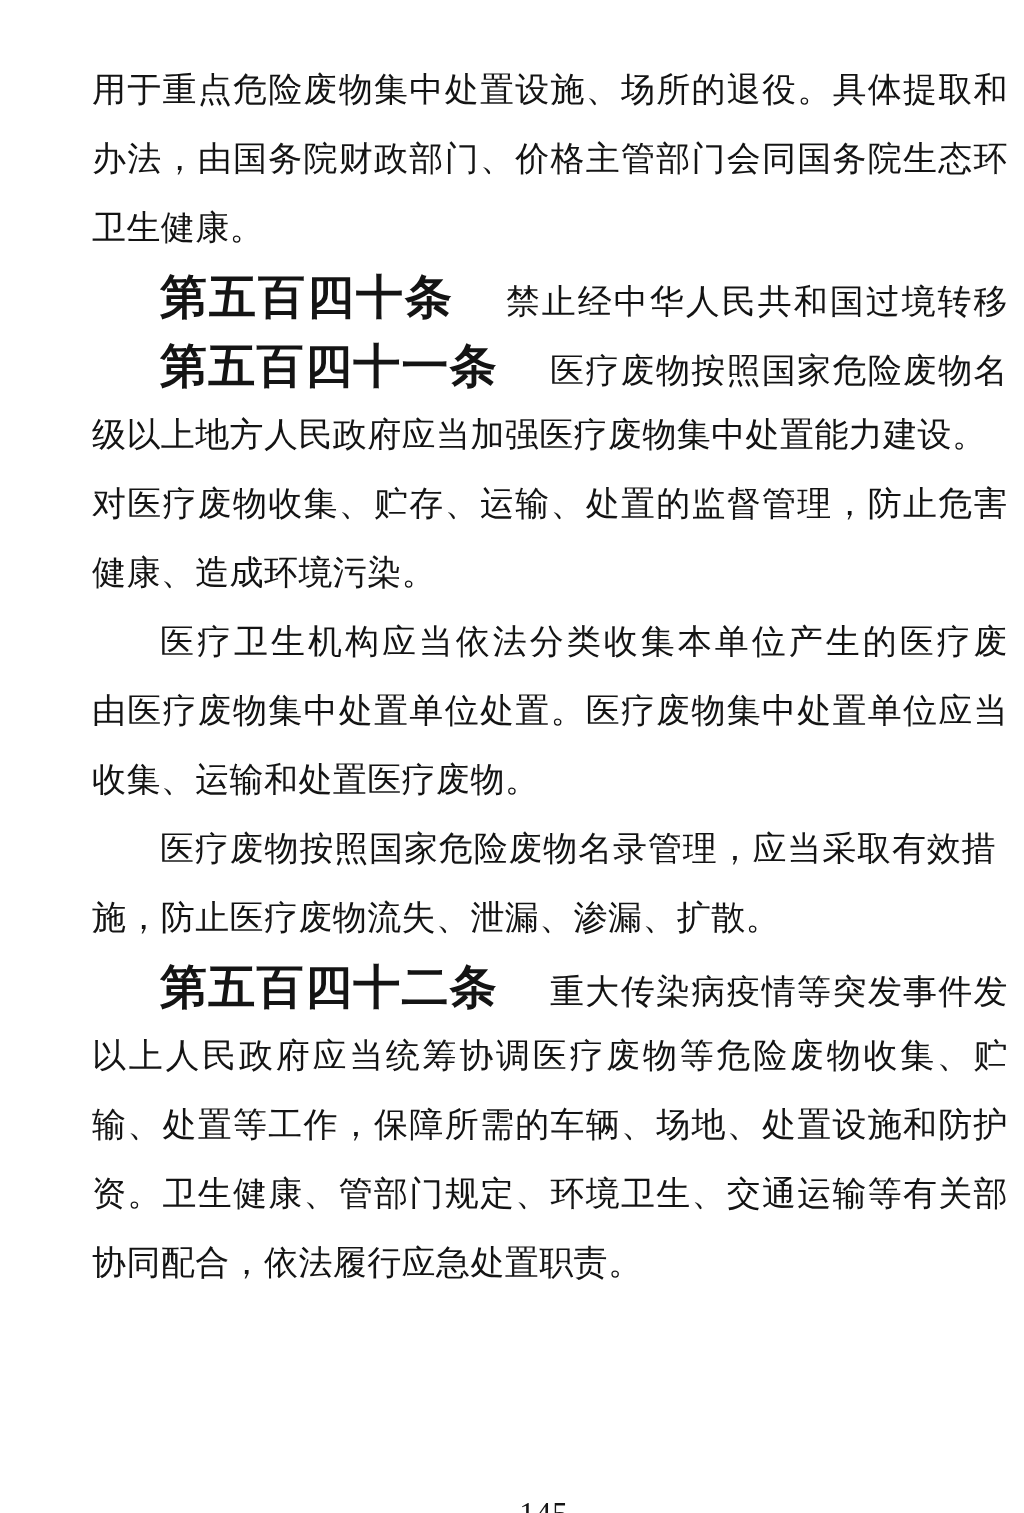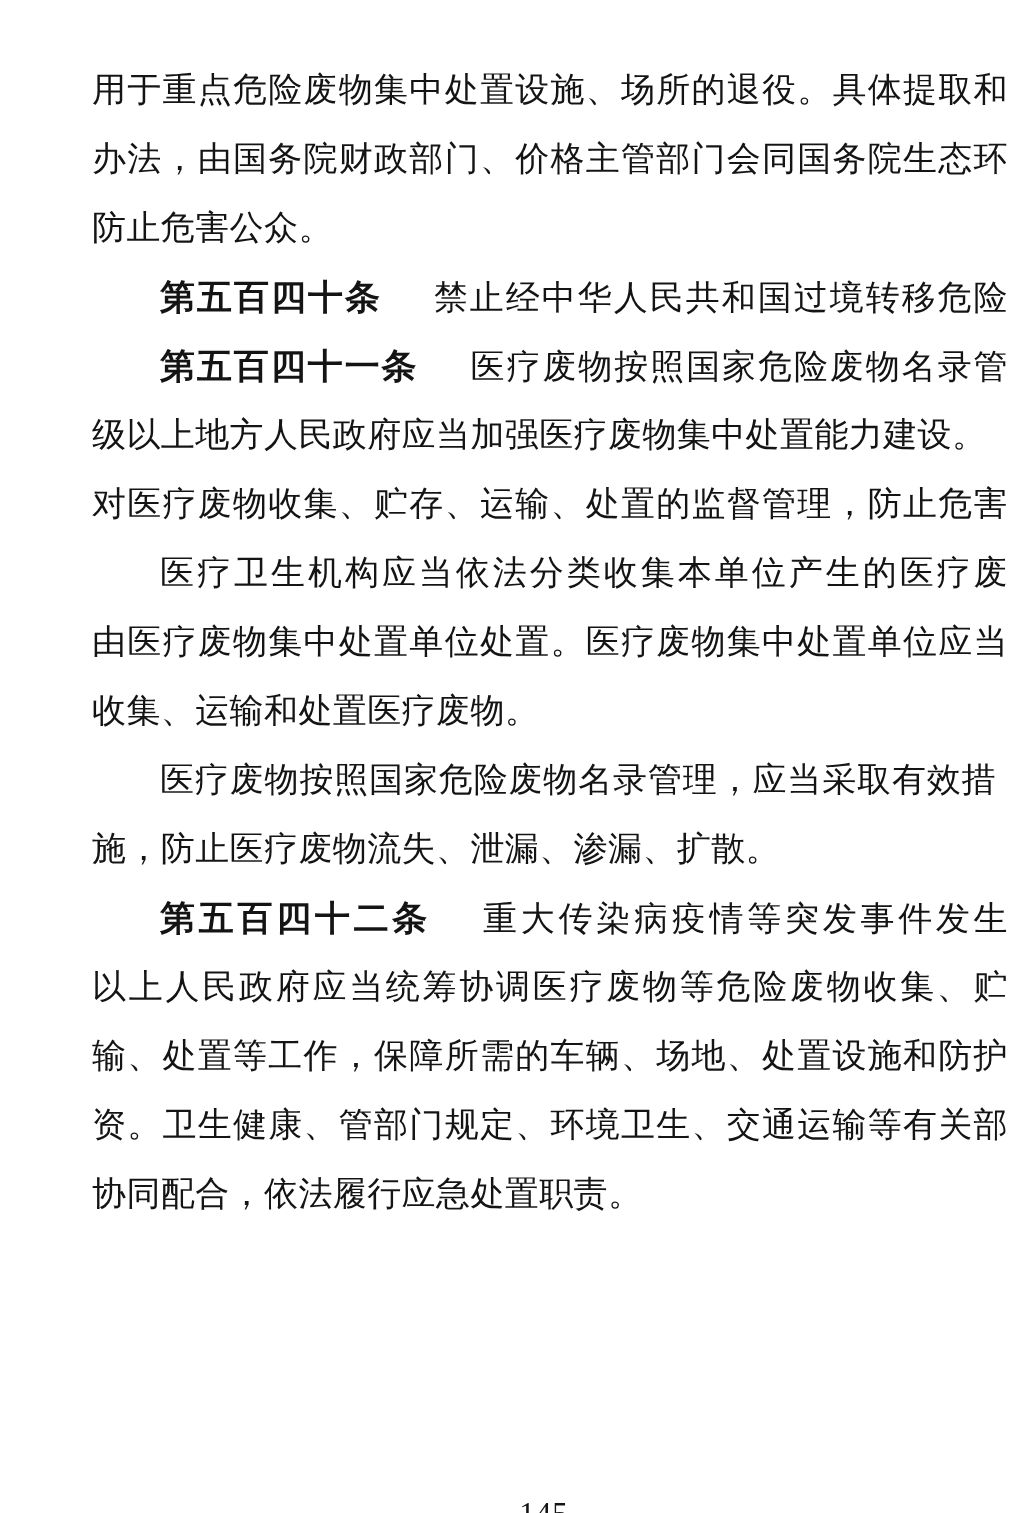--- a/index.html
+++ b/index.html
@@ -35,21 +35,21 @@
   .line.justify {
     text-align: justify;
     text-align-last: justify;
   }
   .line.indent {
     text-indent: 68px;
   }
   .article-no {
     font-family: "Liberation Sans", sans-serif;
     font-weight: 700;
-    font-size: 35px;
+    font-size: 47px;
     margin-right: 32px;
   }
   .page-number {
     position: absolute;
     top: 1452px;
     left: 0;
     width: 1024px;
     height: 44px;
     line-height: 44px;
     text-align: center;
@@ -59,25 +59,26 @@
     font-family: "Liberation Serif", serif;
   }
 </style>
 </head>
 <body>
 
 <div class="page">
   <div class="text-block">
       <div class="line justify"><span>用于重点危险废物集中处置设施、场所的退役。具体提取和管理</span></div>
       <div class="line justify"><span>办法，由国务院财政部门、价格主管部门会同国务院生态环境主</span></div>
-      <div class="line"><span>防止危害公众。</span></div>
+      <div class="line"><span>卫生健康。</span></div>
       <div class="line indent justify"><span class="article-no">第五百四十条</span><span>禁止经中华人民共和国过境转移危险废物。</span></div>
       <div class="line indent justify"><span class="article-no">第五百四十一条</span><span>医疗废物按照国家危险废物名录管理。县</span></div>
       <div class="line"><span>级以上地方人民政府应当加强医疗废物集中处置能力建设。</span></div>
       <div class="line justify"><span>对医疗废物收集、贮存、运输、处置的监督管理，防止危害公众</span></div>
+      <div class="line"><span>健康、造成环境污染。</span></div>
       <div class="line indent justify"><span>医疗卫生机构应当依法分类收集本单位产生的医疗废物，交</span></div>
       <div class="line justify"><span>由医疗废物集中处置单位处置。医疗废物集中处置单位应当及时</span></div>
       <div class="line"><span>收集、运输和处置医疗废物。</span></div>
       <div class="line indent justify"><span>医疗废物按照国家危险废物名录管理，应当采取有效措</span></div>
       <div class="line"><span>施，防止医疗废物流失、泄漏、渗漏、扩散。</span></div>
       <div class="line indent justify"><span class="article-no">第五百四十二条</span><span>重大传染病疫情等突发事件发生时，县级</span></div>
       <div class="line justify"><span>以上人民政府应当统筹协调医疗废物等危险废物收集、贮存、运</span></div>
       <div class="line justify"><span>输、处置等工作，保障所需的车辆、场地、处置设施和防护物</span></div>
       <div class="line justify"><span>资。卫生健康、管部门规定、环境卫生、交通运输等有关部门应当</span></div>
       <div class="line"><span>协同配合，依法履行应急处置职责。</span></div>

